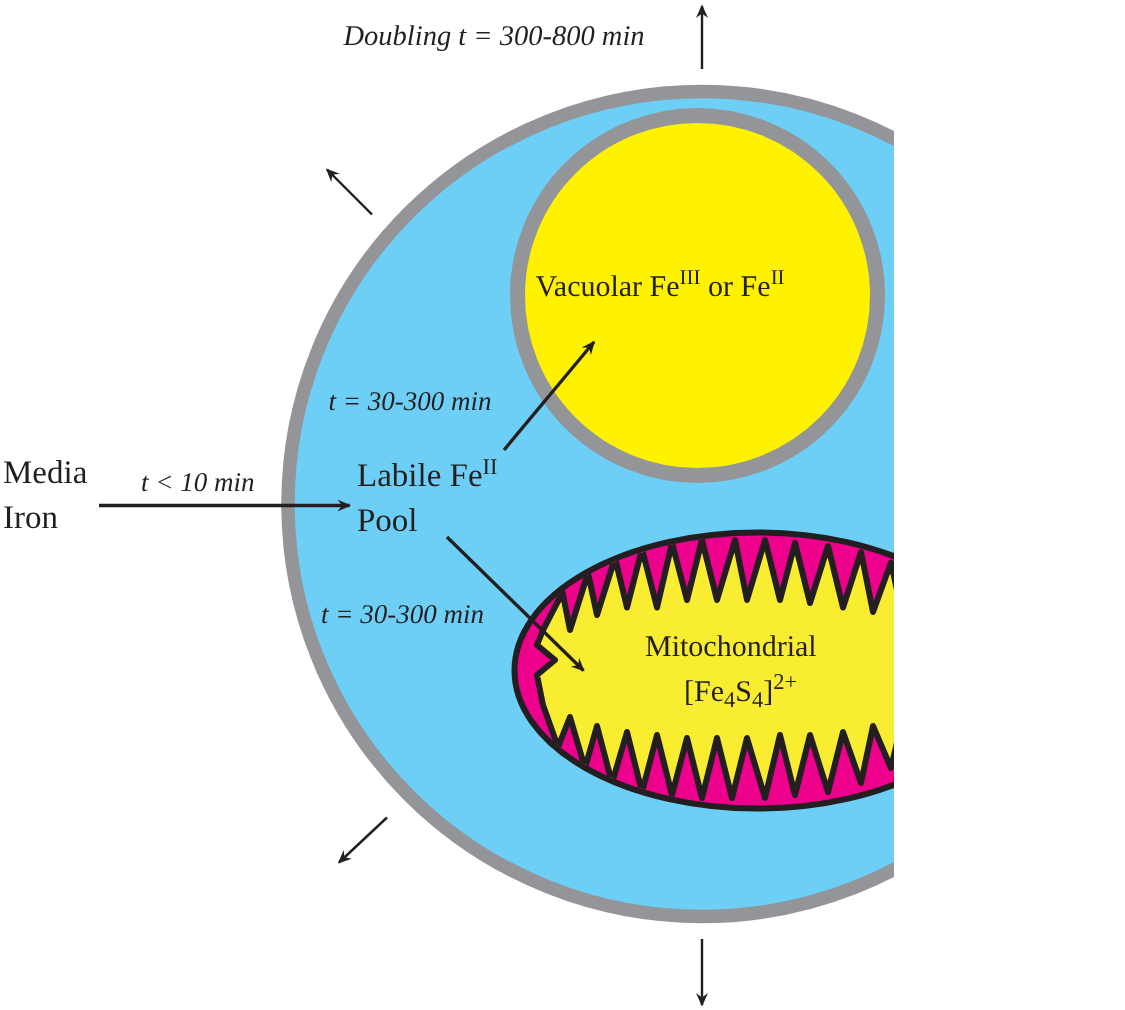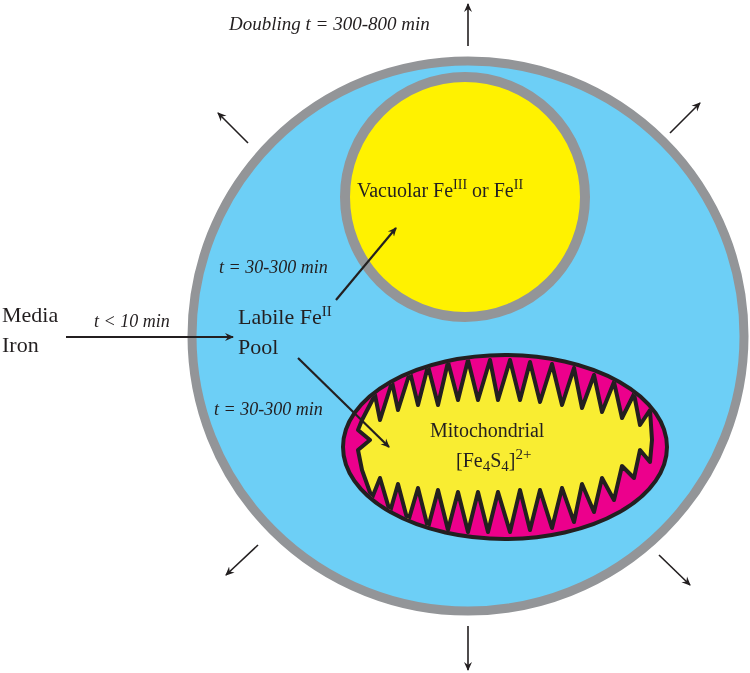--- a/index.html
+++ b/index.html
@@ -1,16 +1,16 @@
 <!DOCTYPE html>
 <html><head>
 <meta charset="utf-8">
 <style>
   html, body { margin: 0; padding: 0; background: #ffffff; }
-  #stage { position: relative; width: 750px; height: 673px; overflow: hidden; background: #ffffff; border-radius: 17px; }
+  #stage { position: relative; width: 596px; height: 673px; overflow: hidden; background: #ffffff; border-radius: 17px; }
   svg { position: absolute; left: 0; top: 0; }
   .lbl { font-family: "Liberation Serif", "DejaVu Serif", serif; fill: #231f20; }
   .ital { font-style: italic; }
 </style>
 </head>
 <body>
 
 <div id="stage">
 <svg width="750" height="673" viewBox="0 0 750 673" xmlns="http://www.w3.org/2000/svg">
   <defs>

